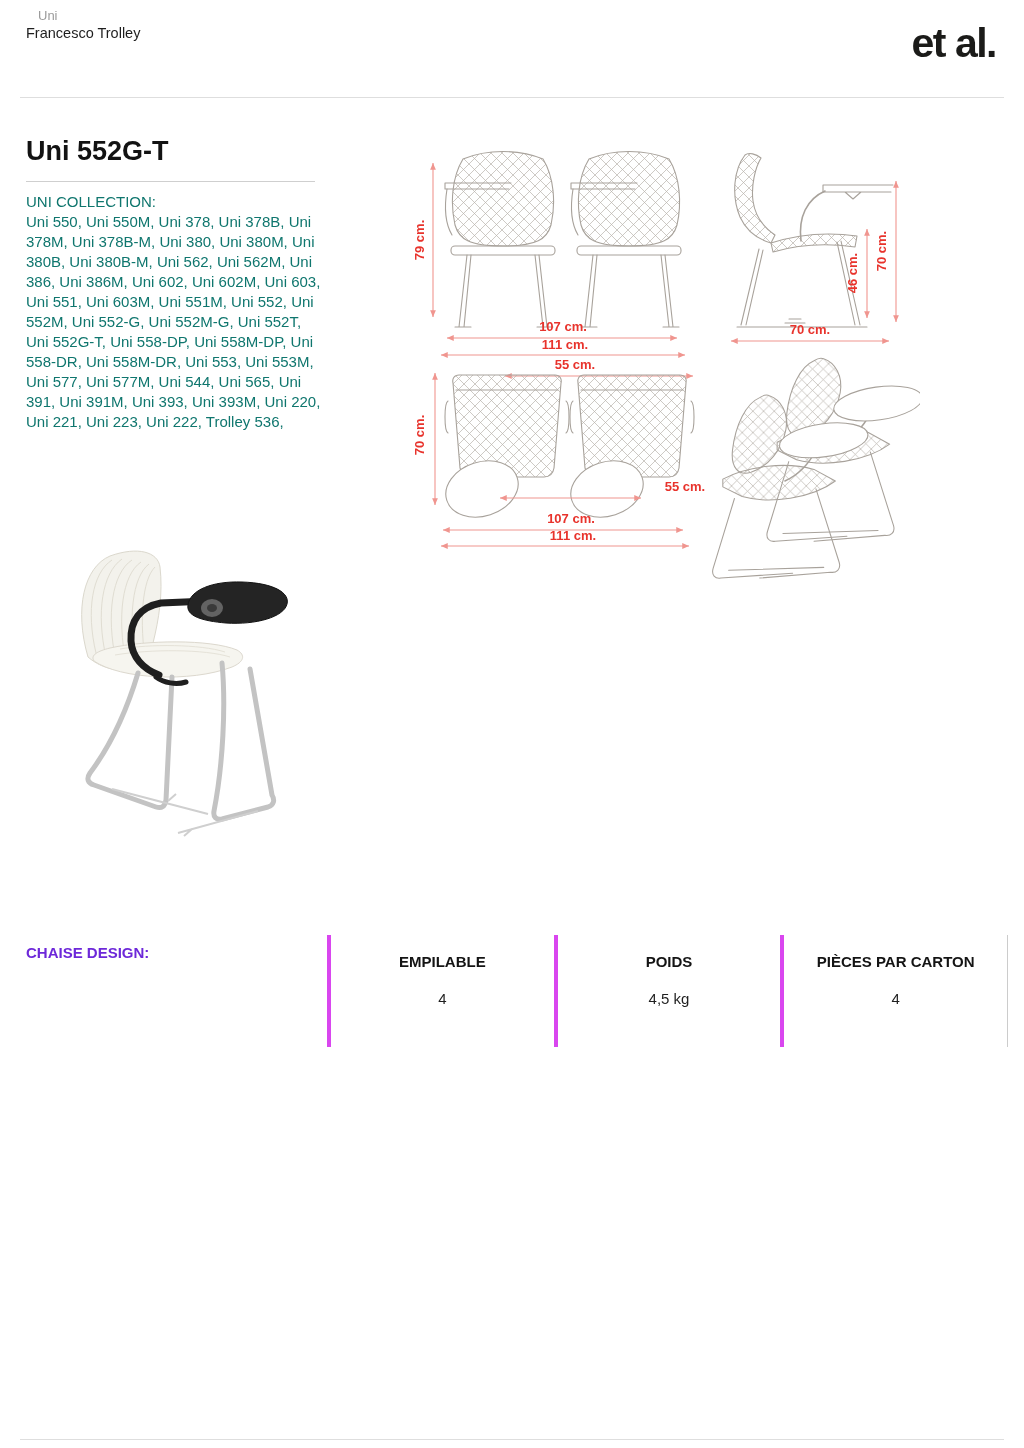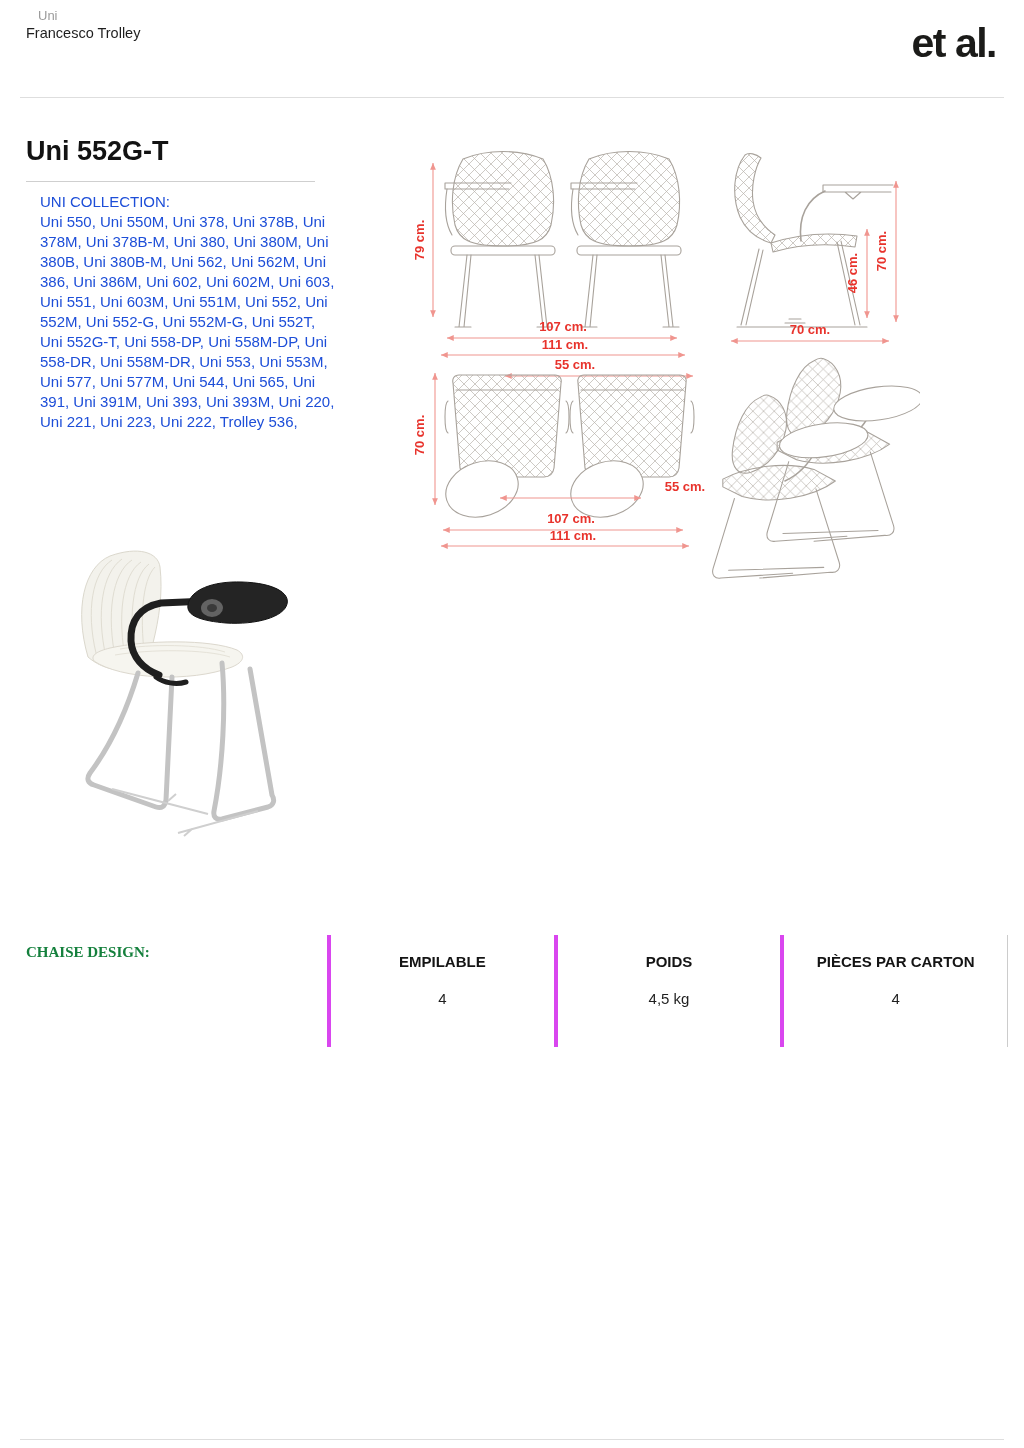--- a/index.html
+++ b/index.html
@@ -12,31 +12,31 @@
   .hdr-designer { position:absolute; left:26px; top:25px; font-size:14.5px; color:#1e1e1e; }
   .brand        { position:absolute; right:28px; top:20px; font-size:41px; font-weight:bold;
                   letter-spacing:-1.5px; color:#1b1b19; }
   .rule         { position:absolute; left:20px; right:20px; height:1px; background:#dedede; }
   #rule-top     { top:97px; }
   #rule-bottom  { top:1439px; }
 
   .title        { position:absolute; left:26px; top:136px; font-size:27px; font-weight:bold; color:#121212; }
   .title-rule   { position:absolute; left:26px; top:181px; width:289px; height:1px; background:#cfcfcf; }
 
-  .collection   { position:absolute; left:40px; top:192px; width:298px;
-                  font-size:15px; line-height:20px; color:#1d4ed8; }
+  .collection   { position:absolute; left:26px; top:192px; width:298px;
+                  font-size:15px; line-height:20px; color:#0f766e; }
 
   .tech  { position:absolute; left:405px; top:145px; width:515px; height:440px; }
   .photo { position:absolute; left:60px;  top:545px; width:280px; height:330px; }
 
   .dlab { fill:#e8332c; font-family:"Liberation Sans", sans-serif; font-size:13px; font-weight:bold; }
   .dim  { stroke:#f0958f; stroke-width:1.1; fill:none; }
   .art  { stroke:#a8a29b; stroke-width:1.1; fill:none; stroke-linecap:round; stroke-linejoin:round; }
 
-  .desc   { position:absolute; left:26px; top:942px; width:302px; font-size:15px; line-height:21px; color:#15803d;font-family:Liberation Serif, serif; }
+  .desc   { position:absolute; left:26px; top:942px; width:302px; font-size:15px; line-height:21px; color:#6d28d9; }
   .desc-h { font-weight:bold; }
 
   .specs  { position:absolute; left:327px; top:935px; width:680px; height:112px;
             display:flex; border-right:1px solid #ccc; }
   .spec-col   { flex:1 1 0; border-left:4px solid #d946ef; text-align:center; padding-top:18px; box-sizing:border-box; }
   .spec-label { font-weight:bold; font-size:15px; line-height:18px; padding:0 20px; color:#141414; }
   .spec-value { margin-top:19px; font-size:15px; color:#1f1f1f; }
 </style>
 </head>
 <body>

